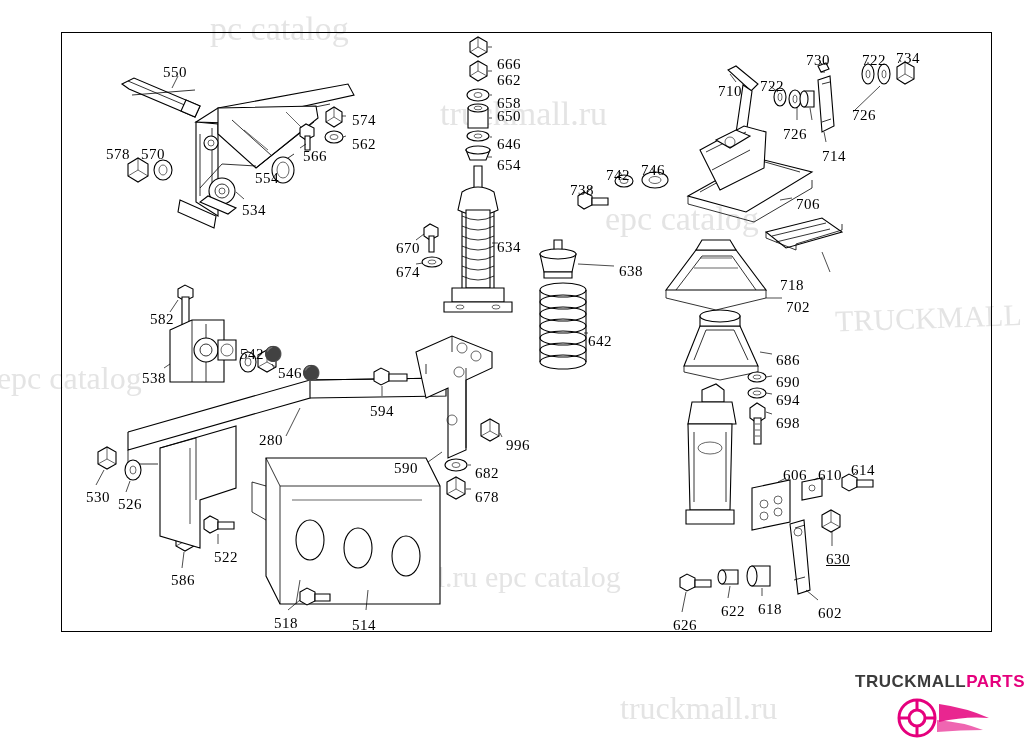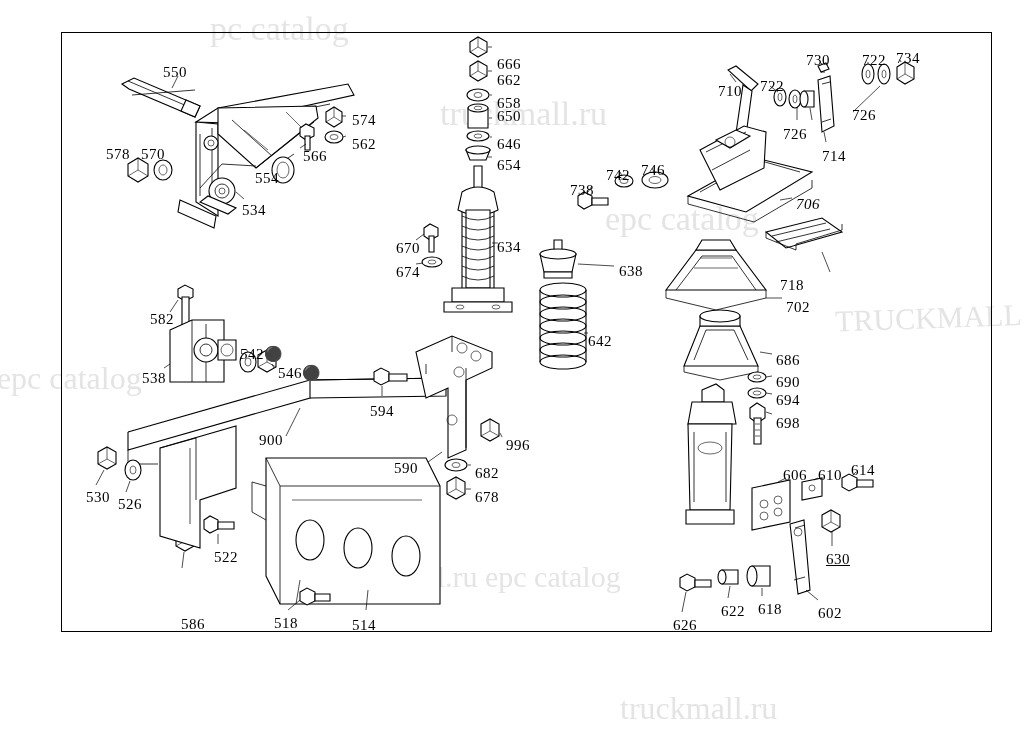--- a/index.html
+++ b/index.html
@@ -523,51 +523,65 @@
   <div class="lbl" style="left:760px;  top:78px;">722</div>
   <div class="lbl" style="left:806px;  top:52px;">730</div>
   <div class="lbl" style="left:862px;  top:52px;">722</div>
   <div class="lbl" style="left:896px;  top:50px;">734</div>
   <div class="lbl" style="left:852px;  top:107px;">726</div>
   <div class="lbl" style="left:783px;  top:126px;">726</div>
   <div class="lbl" style="left:822px;  top:148px;">714</div>
   <div class="lbl" style="left:570px;  top:182px;">738</div>
   <div class="lbl" style="left:606px;  top:167px;">742</div>
   <div class="lbl" style="left:641px;  top:162px;">746</div>
-  <div class="lbl" style="left:796px;  top:196px;font-style:italic;">706</div>
+  <div class="lbl" style="left:796px;  top:196px;">706</div>
   <div class="lbl" style="left:780px;  top:277px;">718</div>
   <div class="lbl" style="left:396px;  top:240px;">670</div>
   <div class="lbl" style="left:396px;  top:264px;">674</div>
   <div class="lbl" style="left:497px;  top:239px;">634</div>
   <div class="lbl" style="left:619px;  top:263px;">638</div>
   <div class="lbl" style="left:786px;  top:299px;">702</div>
   <div class="lbl" style="left:588px;  top:333px;">642</div>
   <div class="lbl" style="left:150px;  top:311px;">582</div>
   <div class="lbl" style="left:240px;  top:345px;">542⚫</div>
   <div class="lbl" style="left:278px;  top:364px;">546⚫</div>
   <div class="lbl" style="left:142px;  top:370px;">538</div>
   <div class="lbl" style="left:776px;  top:352px;">686</div>
   <div class="lbl" style="left:776px;  top:374px;">690</div>
   <div class="lbl" style="left:776px;  top:392px;">694</div>
   <div class="lbl" style="left:776px;  top:415px;">698</div>
   <div class="lbl" style="left:370px;  top:403px;">594</div>
-  <div class="lbl" style="left:259px;  top:432px;">900</div>
+  <div class="lbl" style="left:259px;  top:432px;">280</div>
   <div class="lbl" style="left:394px;  top:460px;">590</div>
   <div class="lbl" style="left:506px;  top:437px;">996</div>
   <div class="lbl" style="left:475px;  top:465px;">682</div>
   <div class="lbl" style="left:475px;  top:489px;">678</div>
   <div class="lbl" style="left:86px;   top:489px;">530</div>
   <div class="lbl" style="left:118px;  top:496px;">526</div>
   <div class="lbl" style="left:783px;  top:467px;">606</div>
   <div class="lbl" style="left:818px;  top:467px;">610</div>
   <div class="lbl" style="left:851px;  top:462px;">614</div>
   <div class="lbl" style="left:214px;  top:549px;">522</div>
-  <div class="lbl" style="left:181px;  top:572px;margin-top:44px;">586</div>
+  <div class="lbl" style="left:171px;  top:572px;">586</div>
   <div class="lbl" style="left:826px;  top:551px;text-decoration:underline;">630</div>
   <div class="lbl" style="left:274px;  top:615px;">518</div>
   <div class="lbl" style="left:352px;  top:617px;">514</div>
   <div class="lbl" style="left:673px;  top:617px;">626</div>
   <div class="lbl" style="left:721px;  top:603px;">622</div>
   <div class="lbl" style="left:758px;  top:601px;">618</div>
   <div class="lbl" style="left:818px;  top:605px;">602</div>
 
+  <div class="logo">
+    <div class="logo-text">
+      <span>TRUCKMALL</span><span class="pink">PARTS</span>
+    </div>
+    <svg class="logo-mark" width="130" height="48" viewBox="0 0 130 48">
+      <g stroke="#e5007d" fill="none" stroke-width="3">
+        <circle cx="42" cy="24" r="18"></circle>
+        <circle cx="42" cy="24" r="8"></circle>
+        <path d="M42 6 L42 16 M42 32 L42 42 M24 24 L34 24 M50 24 L60 24"></path>
+      </g>
+      <path d="M64 10 q28 4 50 14 q-24 -2 -50 4 z" fill="#e5007d" opacity="0.85"></path>
+      <path d="M62 26 q26 2 46 10 q-22 0 -46 2 z" fill="#e5007d" opacity="0.6"></path>
+    </svg>
+  </div>
 
 </div>
 
 </body></html>

